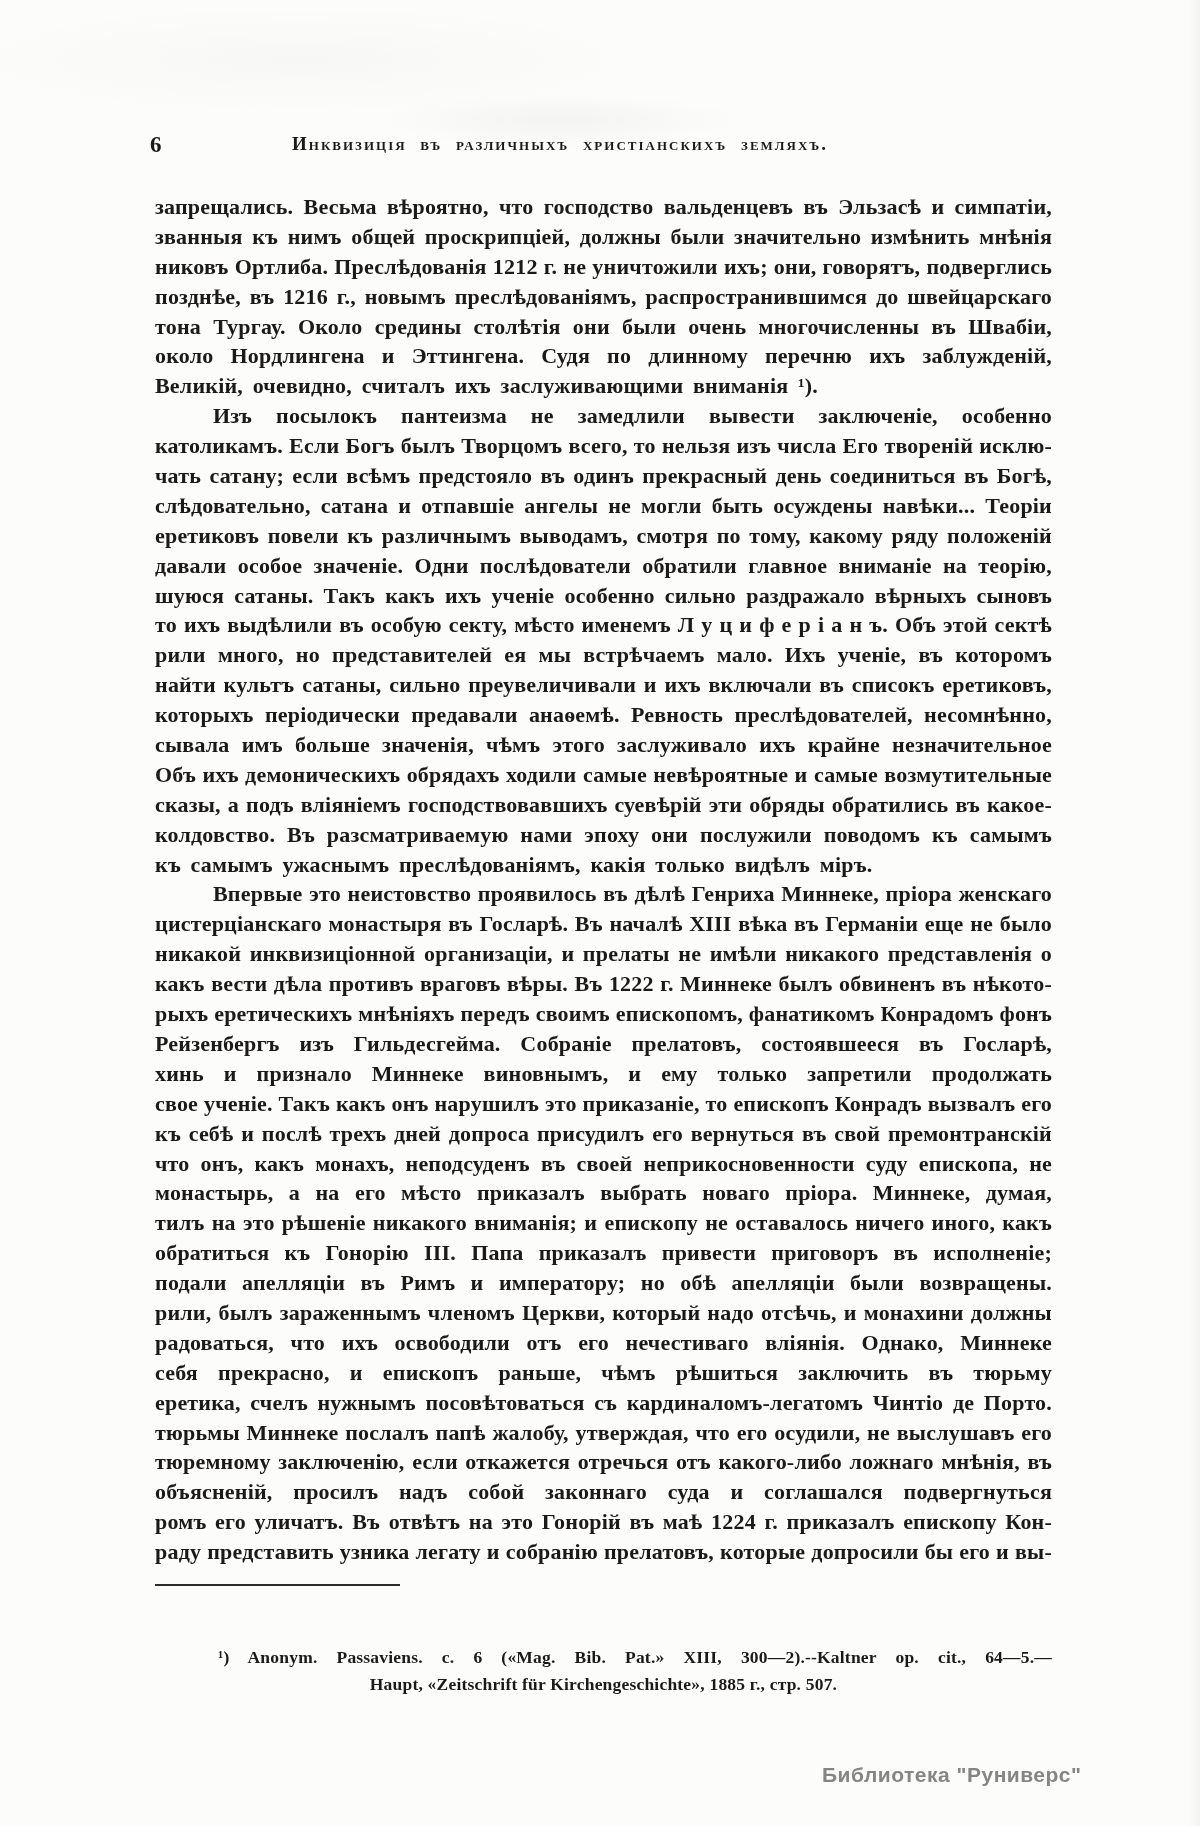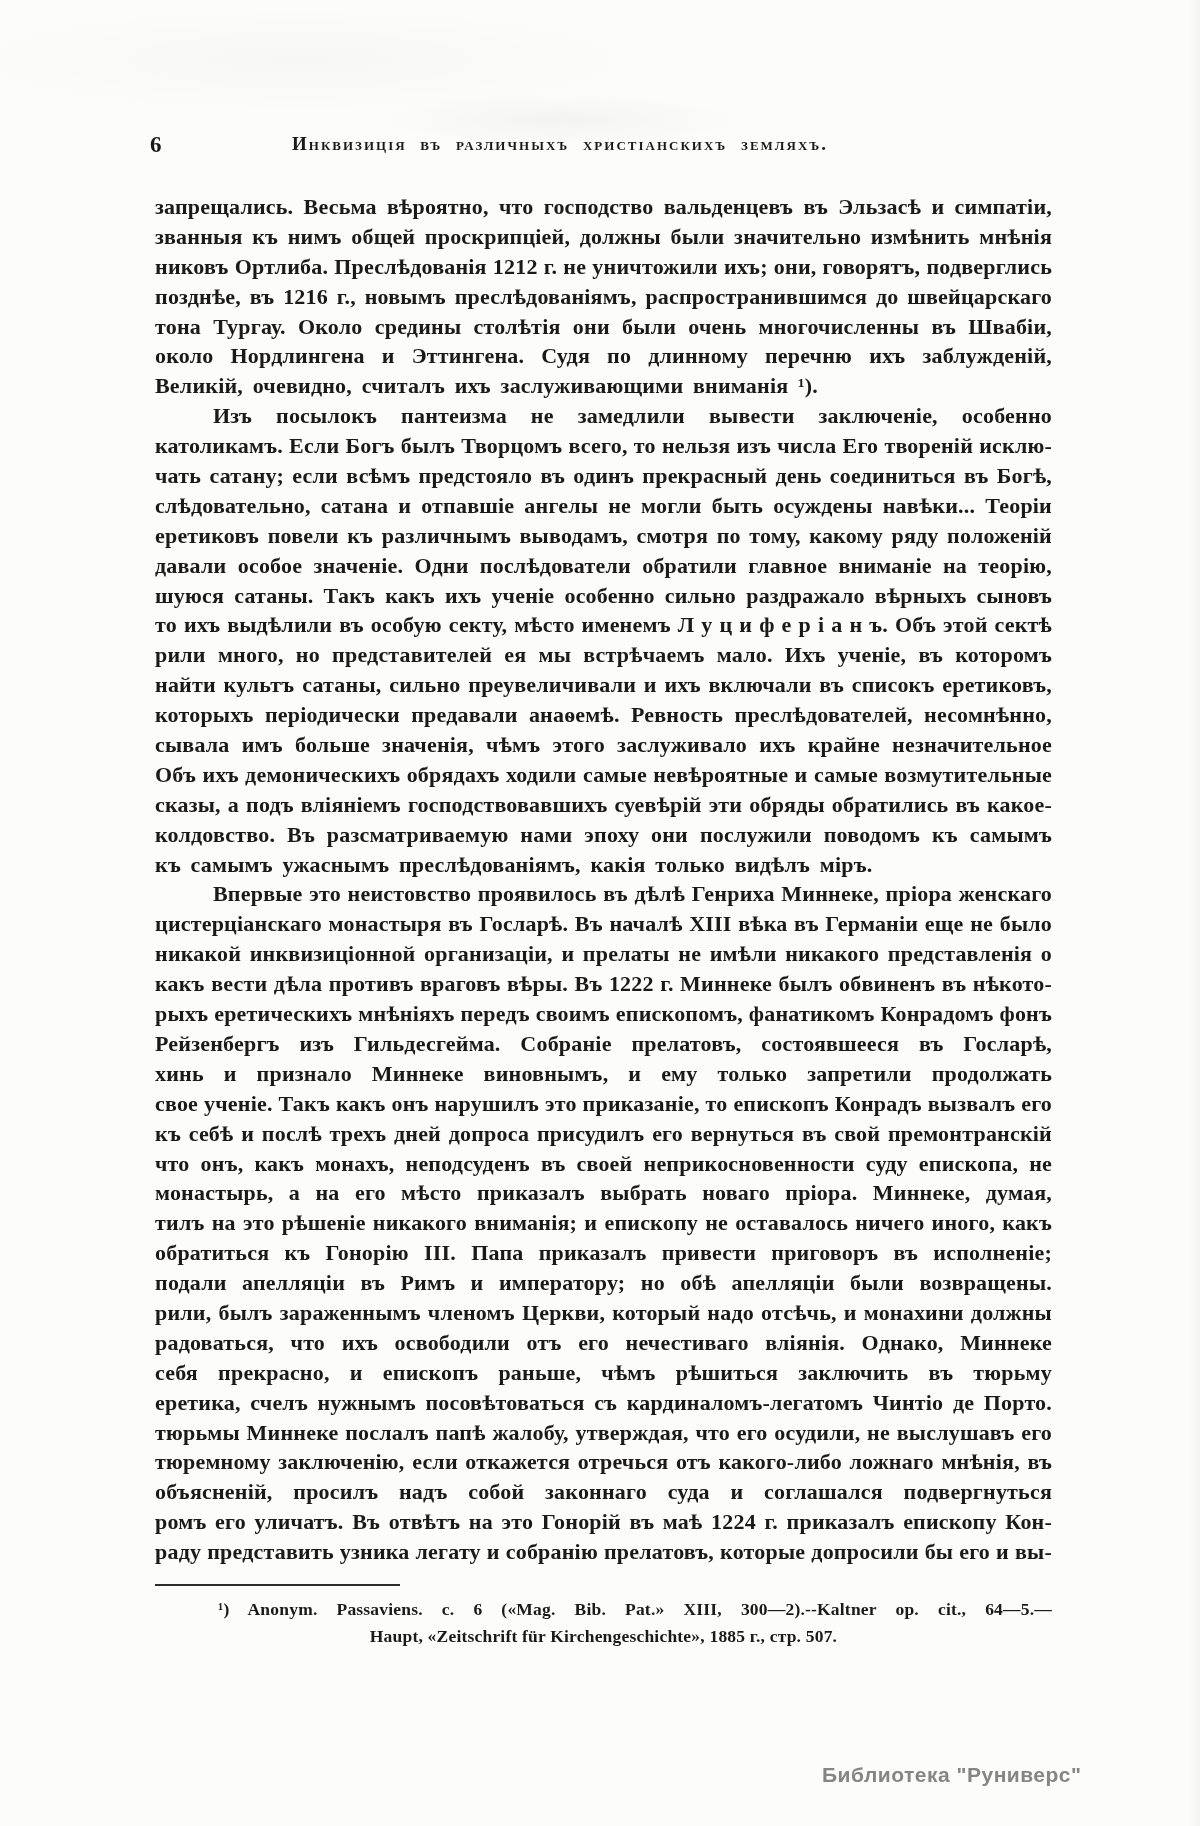--- a/index.html
+++ b/index.html
@@ -53,20 +53,21 @@
   }
   .footnote{
     position:absolute;left:155px;top:1596px;width:897px;
     font-size:17.5px;font-weight:bold;line-height:26.5px;
     letter-spacing:0.2px;
   }
   .fn-line-1{
     text-indent:63px;
     text-align:justify;
     text-align-last:justify;
+    margin-top:48px;
   }
   .fn-line-2{text-align:center;}
   .watermark{
     position:absolute;left:822px;top:1763px;width:360px;
     font-family:"Liberation Sans","DejaVu Sans",sans-serif;
     font-weight:bold;
     font-size:21px;
     color:#858585;
     letter-spacing:0.5px;
     white-space:nowrap;

